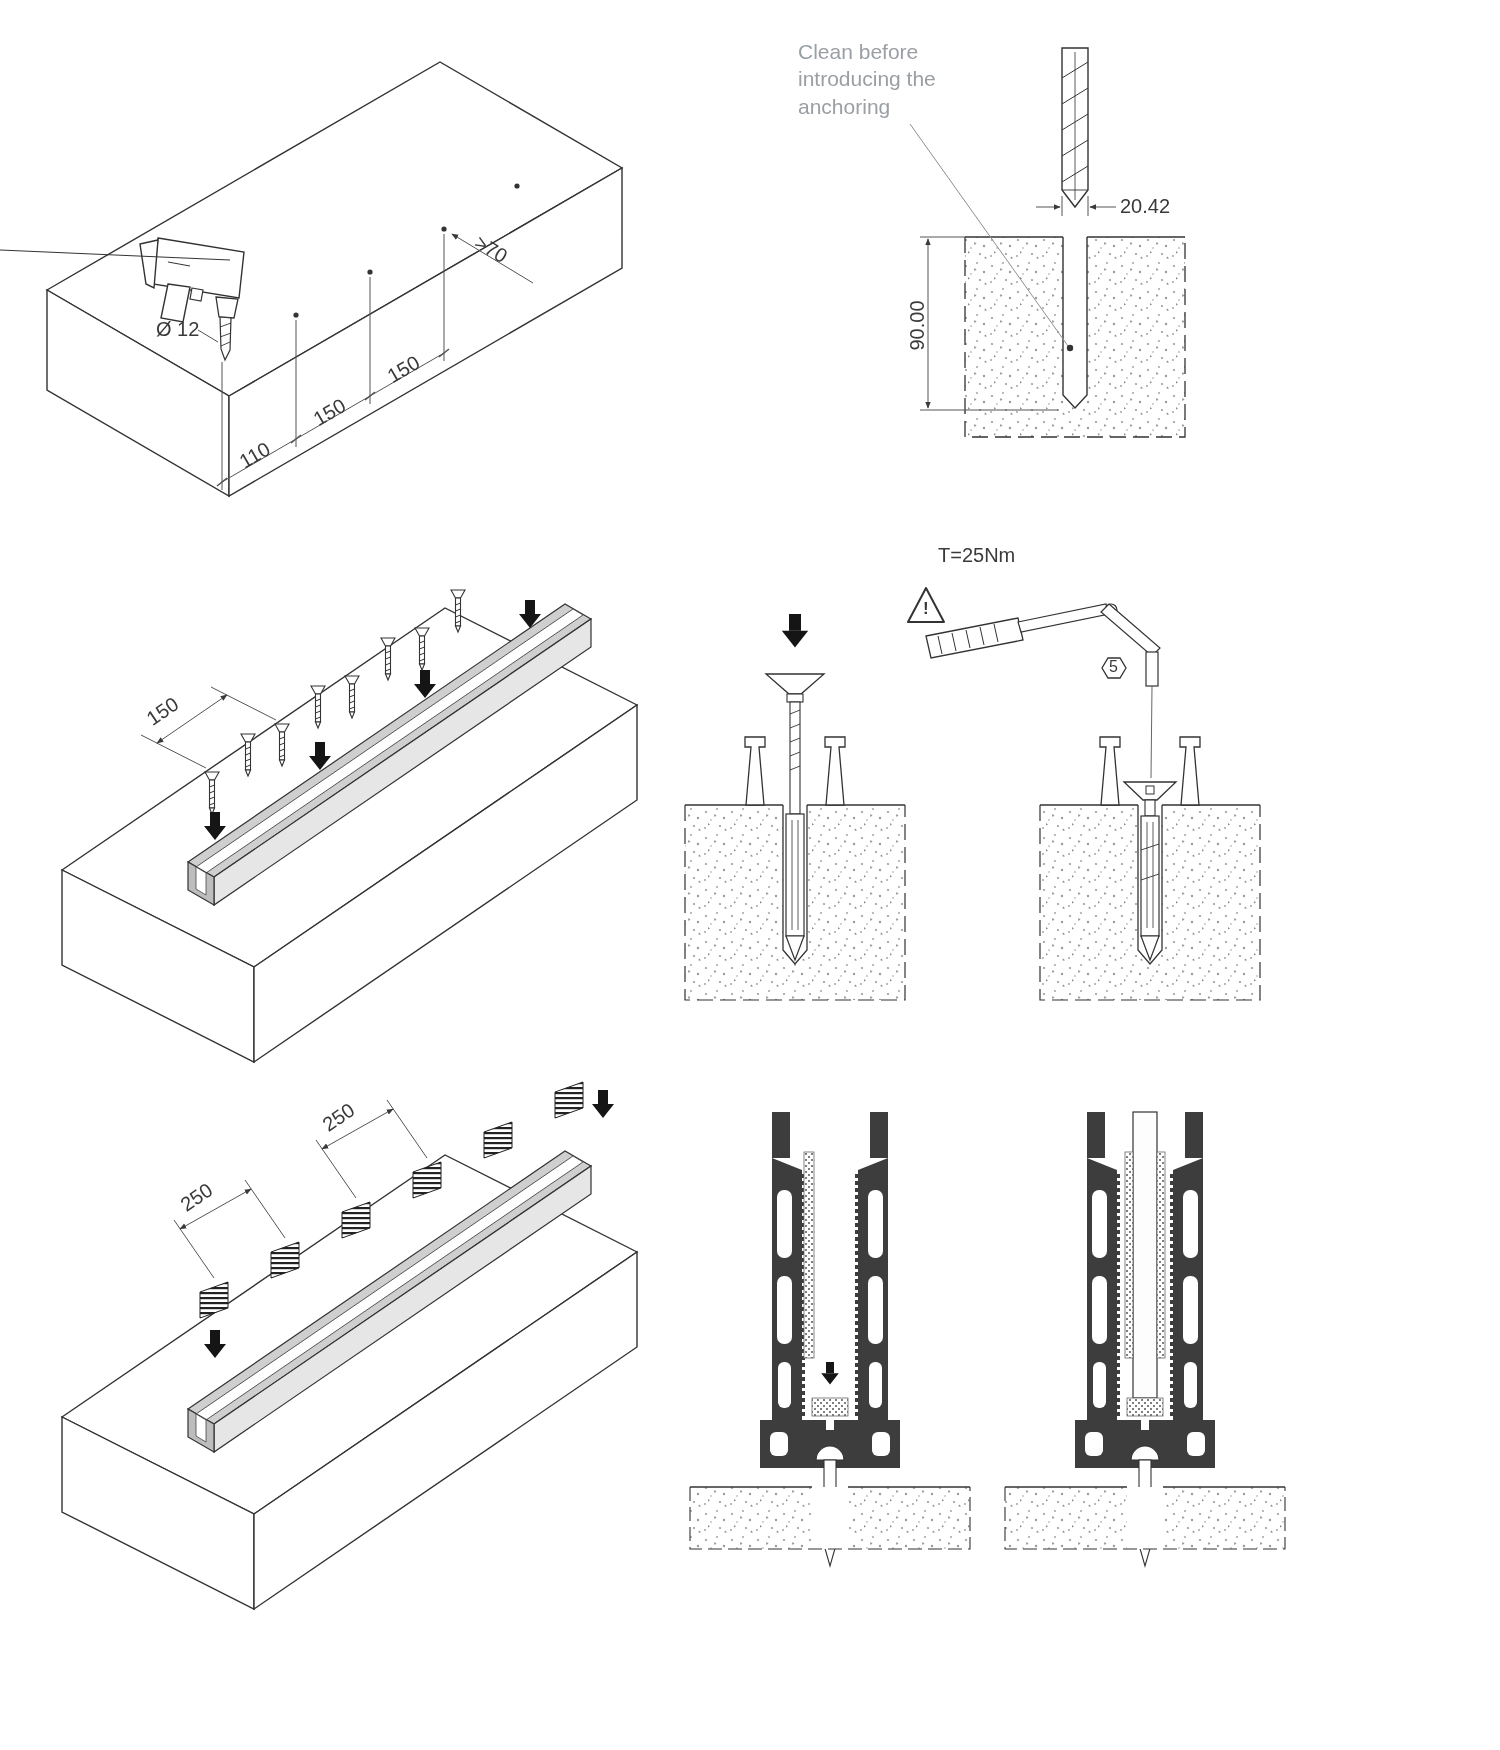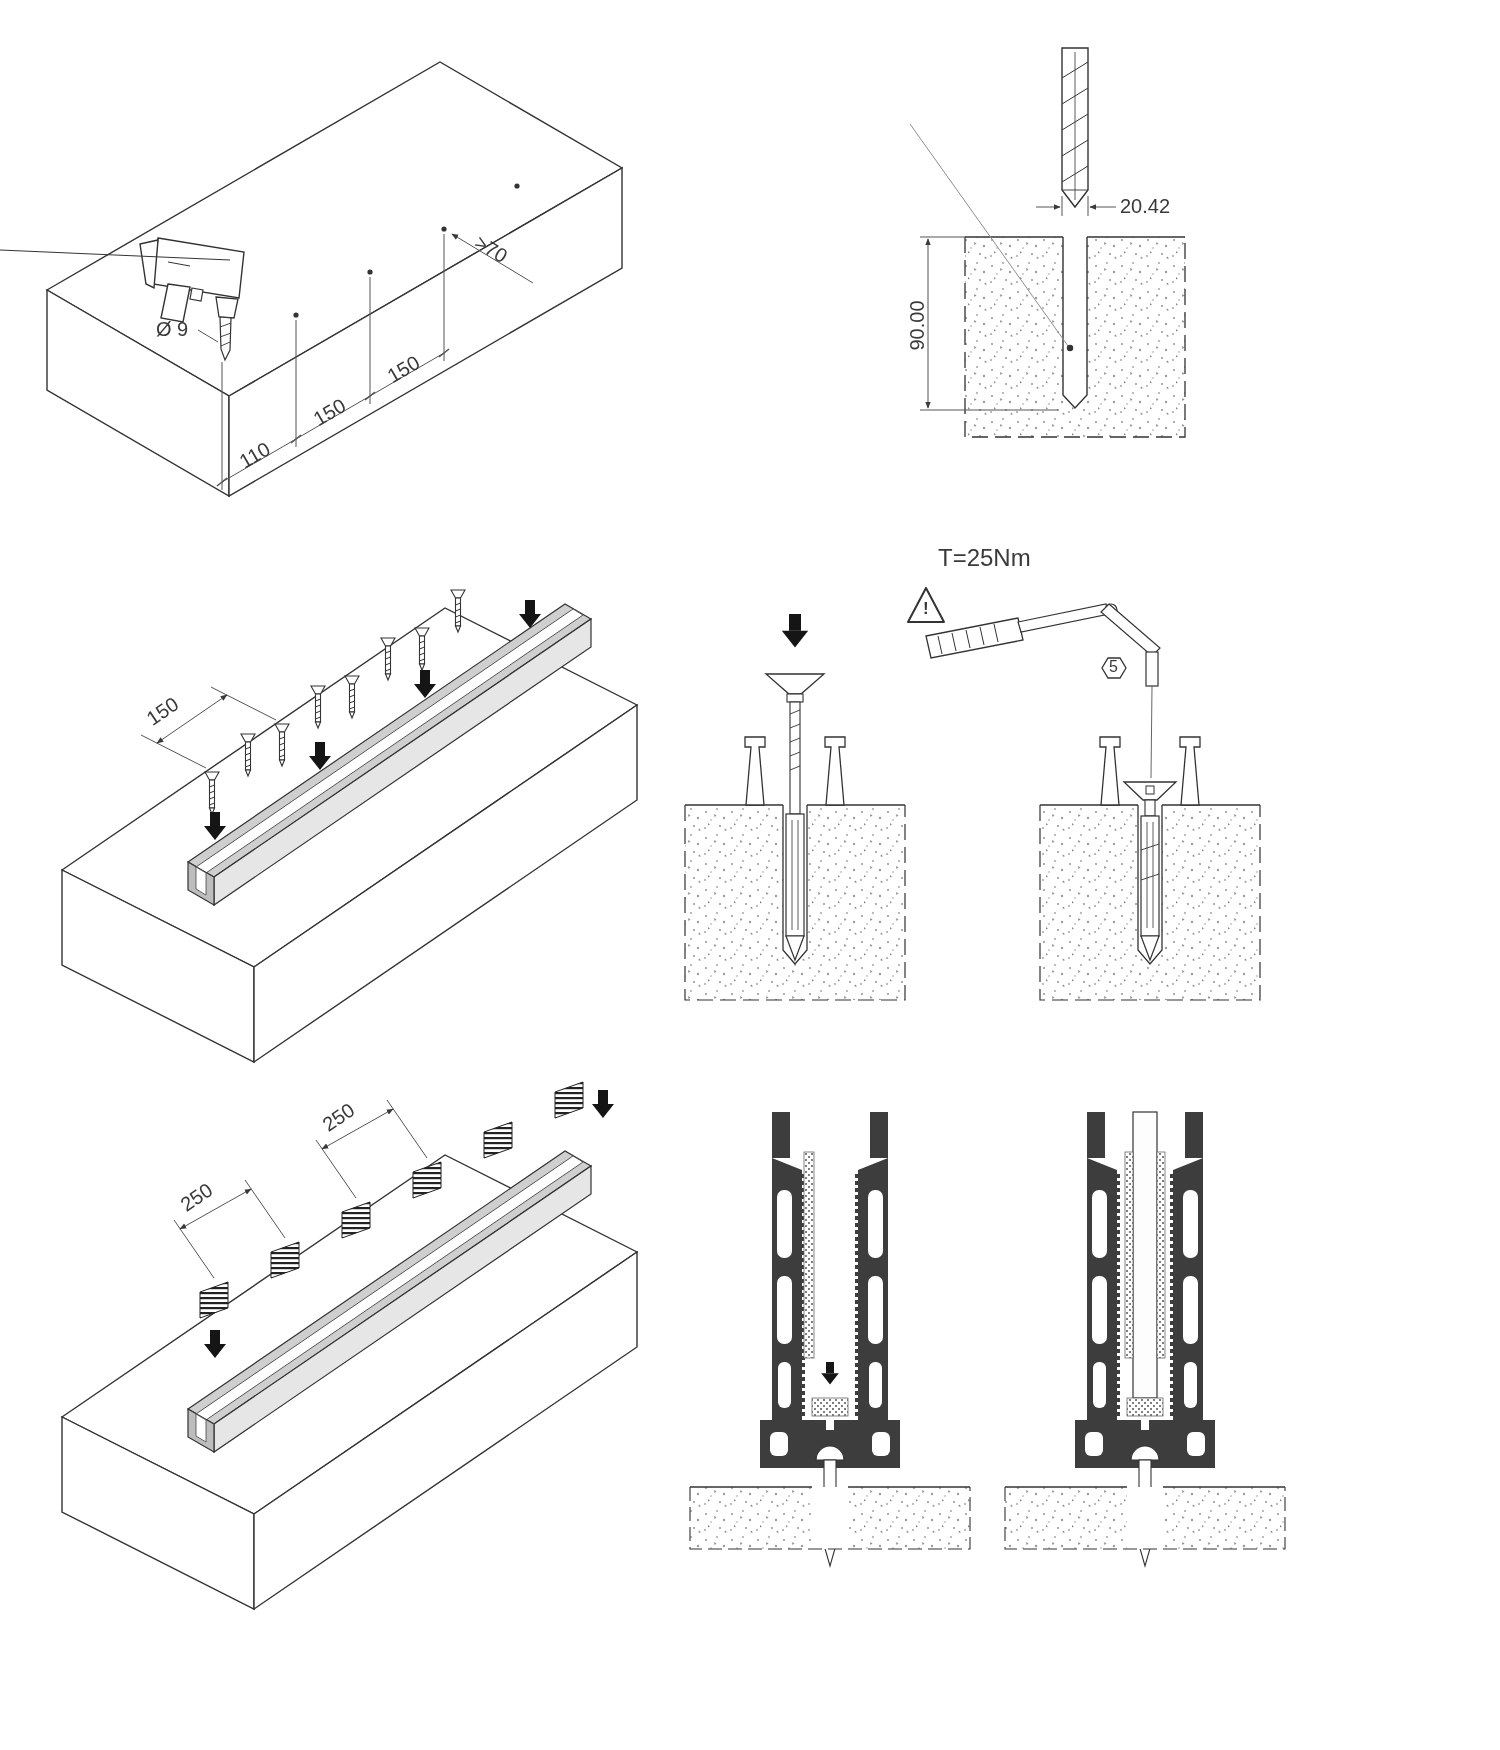--- a/index.html
+++ b/index.html
@@ -6,21 +6,21 @@
   html,body{background:#ffffff}
   body{font-family:"Liberation Sans",sans-serif}
   .canvas{position:relative;width:1500px;height:1750px;background:#fff;overflow:hidden}
   .canvas > svg{position:absolute;left:0;top:0}
   .lbl{position:absolute;color:#3a3a3a;font-size:20px;white-space:nowrap}
   .r-30{transform:rotate(-30deg);transform-origin:center}
   .r-34{transform:rotate(-34deg);transform-origin:center}
   .r31{transform:rotate(31deg);transform-origin:center}
   .r-90{transform:rotate(-90deg);transform-origin:center}
   .note{color:#9a9fa4;font-size:21px;line-height:1.3;white-space:normal;width:178px}
-  .big{font-size:24px}
+  .big{font-size:20px}
   .hexnum{font-size:16px}
   .warn{font-size:17px;font-weight:bold}
 </style>
 </head>
 <body>
 
 <div class="canvas">
 
 <svg width="1500" height="1750" viewBox="0 0 1500 1750">
   <defs>
@@ -336,24 +336,25 @@
     <g>
       <rect x="1005" y="1487" width="280" height="62" fill="url(#concrete)"></rect>
       <rect x="1127" y="1487" width="36" height="62" fill="#fff"></rect>
       <line x1="1005" y1="1487" x2="1127" y2="1487" stroke="#333" stroke-width="1.4"></line>
       <line x1="1163" y1="1487" x2="1285" y2="1487" stroke="#333" stroke-width="1.4"></line>
       <path d="M1005,1487 V1549 H1285 V1487" fill="none" stroke="#333" stroke-width="1.1" stroke-dasharray="14 6"></path>
     </g>
   </g>
 </svg>
 
+<div class="lbl note" style="left:798px;top:38px">Clean before introducing the anchoring</div>
 <div class="lbl" style="left:1120px;top:195px">20.42</div>
 <div class="lbl r-90" style="left:892px;top:314px">90.00</div>
 
-<div class="lbl" style="left:156px;top:318px">Ø 9</div>
+<div class="lbl" style="left:156px;top:318px">Ø 12</div>
 <div class="lbl r31" style="left:474px;top:238px">&gt;70</div>
 <div class="lbl r-30" style="left:239px;top:444px">110</div>
 <div class="lbl r-30" style="left:313px;top:401px">150</div>
 <div class="lbl r-30" style="left:387px;top:358px">150</div>
 
 <div class="lbl r-34" style="left:146px;top:700px">150</div>
 
 <div class="lbl big" style="left:938px;top:544px">T=25Nm</div>
 <div class="lbl hexnum" style="left:1109px;top:658px">5</div>
 <div class="lbl warn" style="left:923px;top:599px">!</div>

